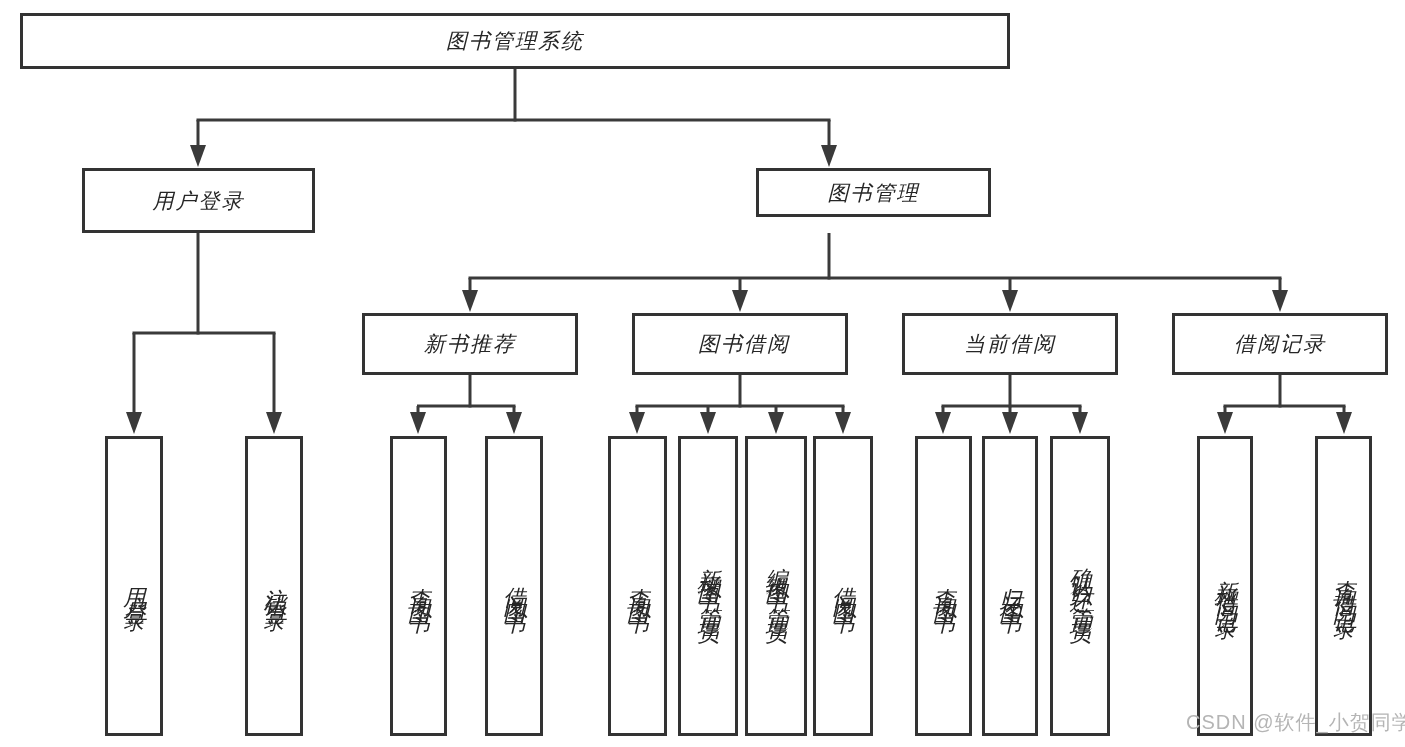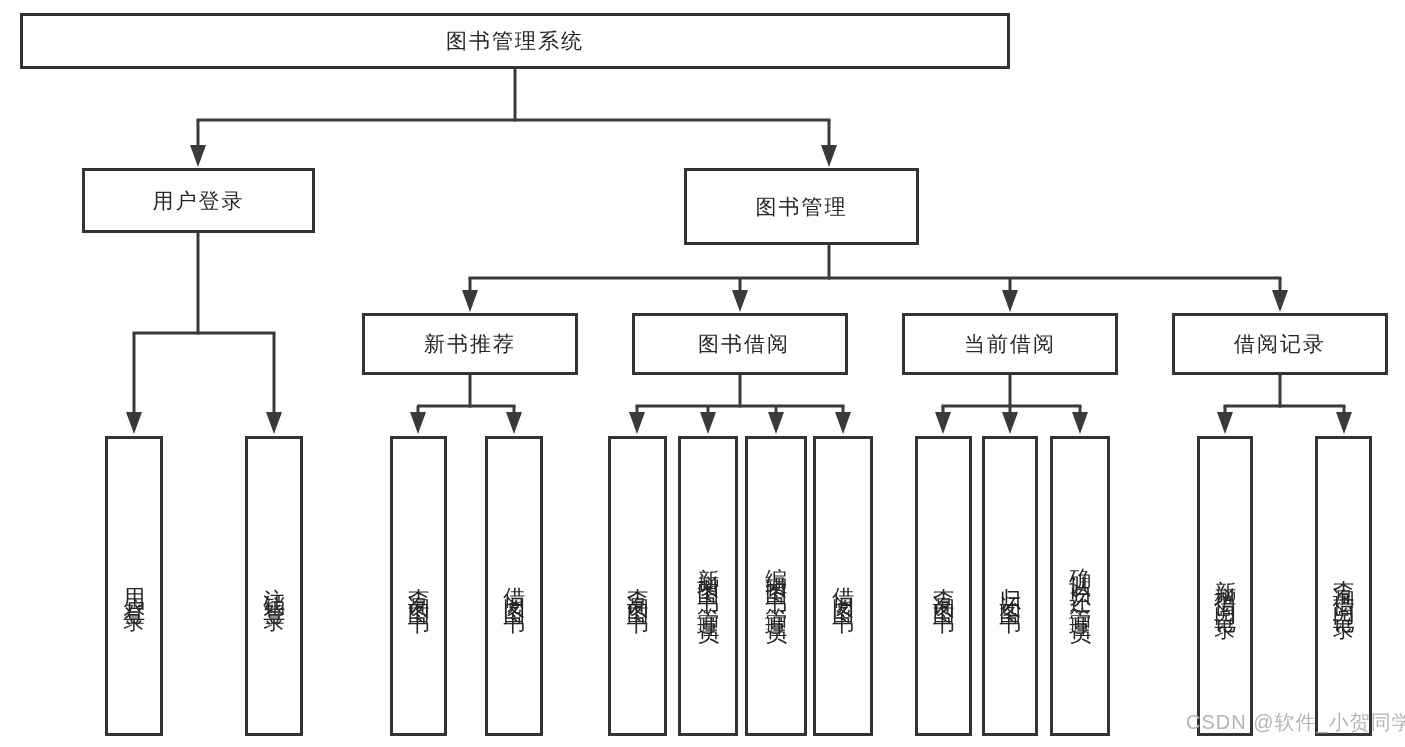--- a/index.html
+++ b/index.html
@@ -11,21 +11,21 @@
     width:1405px;height:747px;position:relative;overflow:hidden;
     background:var(--bg);
     font-family:"Liberation Sans","DejaVu Sans",sans-serif;
   }
   #connectors{position:absolute;left:0;top:0;width:1405px;height:747px;z-index:1;}
   .box{
     position:absolute;box-sizing:border-box;background:#fff;
     border:3px solid var(--border);
     display:flex;align-items:center;justify-content:center;
     font-size:21px;color:var(--text);letter-spacing:2px;
-    z-index:2;text-align:center;line-height:1.2;
+    z-index:2;text-align:center;line-height:1.2;font-style:italic;
   }
   .leaf{
     writing-mode:vertical-rl;text-orientation:mixed;
     font-size:22px;letter-spacing:8px;padding:6px 0;
   }
   #watermark{
     position:absolute;left:1186px;top:709px;z-index:5;
     font-size:20px;color:var(--watermark);letter-spacing:1px;
     white-space:nowrap;
   }
@@ -84,21 +84,21 @@
     <polygon points="1072,412 1088,412 1080,434" fill="#3a3a3a"></polygon>
     <line x1="1225" y1="406" x2="1225" y2="416" stroke="#3a3a3a" stroke-width="3"></line>
     <polygon points="1217,412 1233,412 1225,434" fill="#3a3a3a"></polygon>
     <line x1="1344" y1="406" x2="1344" y2="416" stroke="#3a3a3a" stroke-width="3"></line>
     <polygon points="1336,412 1352,412 1344,434" fill="#3a3a3a"></polygon>
   </svg>
 
 <div class="box" style="left:20px;top:13px;width:990px;height:56px;">图书管理系统</div>
 
 <div class="box" style="left:82px;top:168px;width:233px;height:65px;">用户登录</div>
-<div class="box" style="left:684px;top:168px;width:235px;height:77px;">图书管理</div>
+<div class="box" style="left:756px;top:168px;width:235px;height:49px;">图书管理</div>
 
 <div class="box" style="left:362px;top:313px;width:216px;height:62px;">新书推荐</div>
 <div class="box" style="left:632px;top:313px;width:216px;height:62px;padding-left:8px;">图书借阅</div>
 <div class="box" style="left:902px;top:313px;width:216px;height:62px;">当前借阅</div>
 <div class="box" style="left:1172px;top:313px;width:216px;height:62px;">借阅记录</div>
 
 <div class="box leaf" style="left:105px;top:436px;width:58px;height:300px;">用户登录</div>
 <div class="box leaf" style="left:245px;top:436px;width:58px;height:300px;">注销登录</div>
 
 <div class="box leaf" style="left:390px;top:436px;width:57px;height:300px;">查询图书</div>

